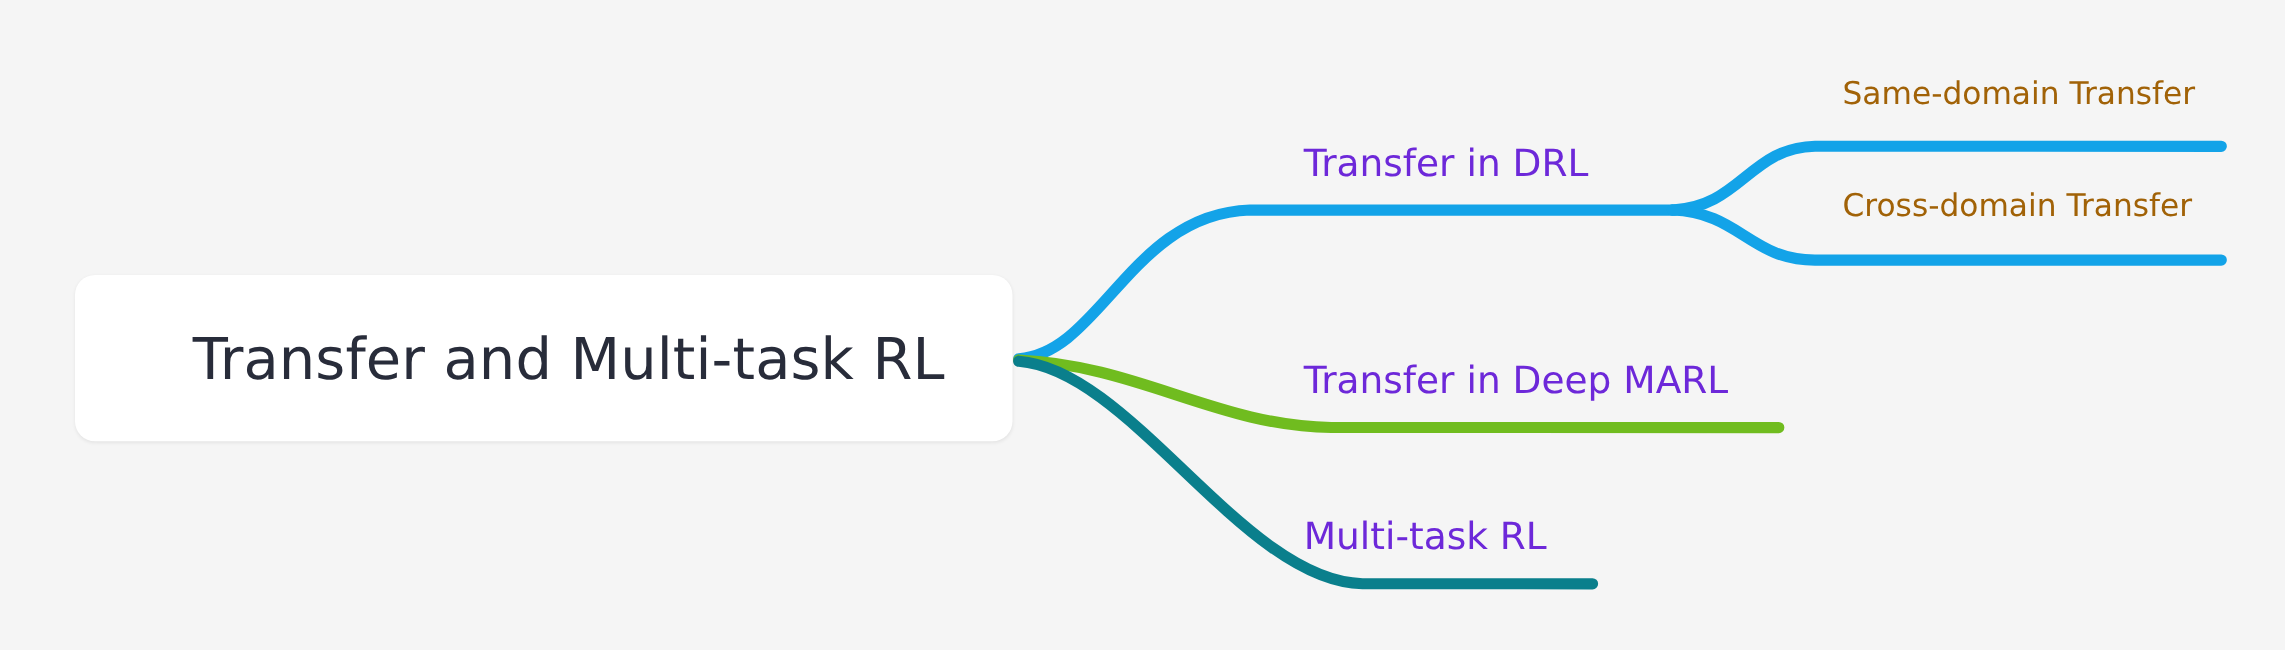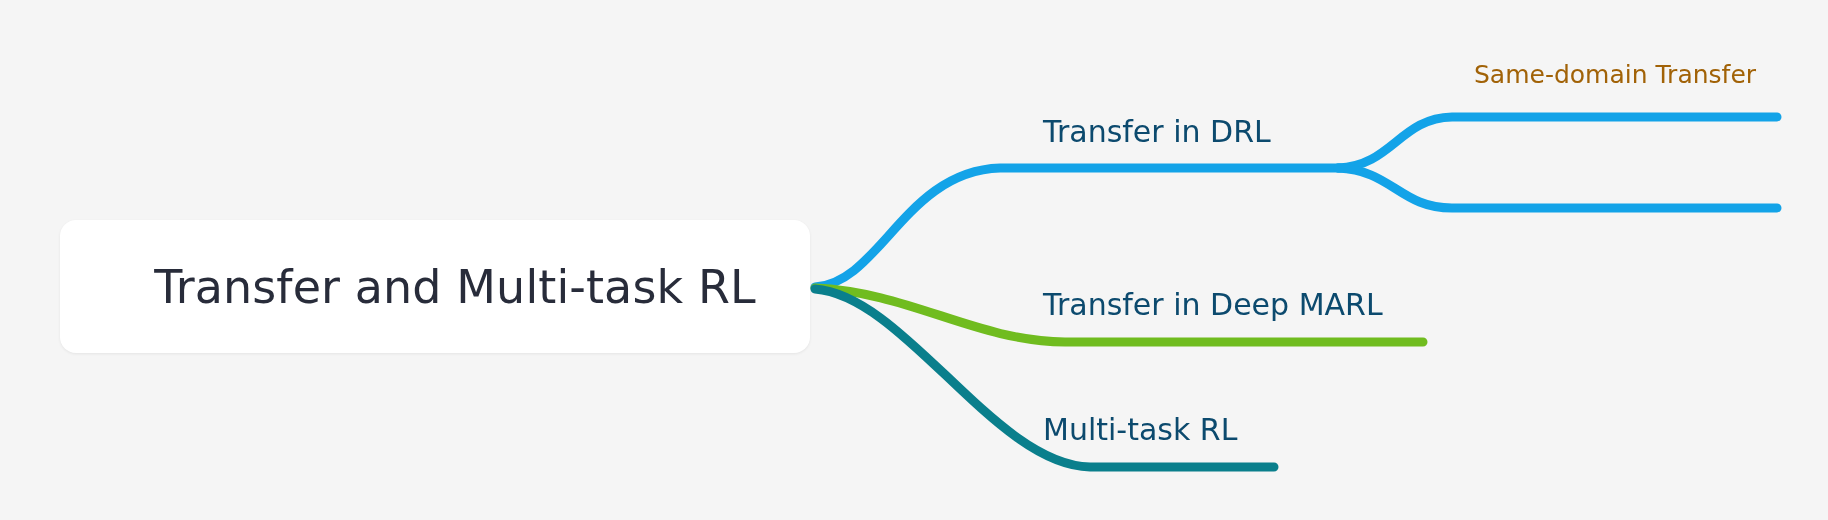--- a/index.html
+++ b/index.html
@@ -46,21 +46,21 @@
   .root-label {
     font-size: 46px;
     color: #282c3a;
     letter-spacing: 0.1px;
     font-weight: 400;
     line-height: 1;
     margin-left: 40px;
   }
   .branch-label {
     font-size: 30px;
-    color: #0c4a6e;
+    color: #6d28d9;
     font-weight: 400;
     line-height: 1;
   }
   .sub-label {
     font-size: 25px;
     color: #a16207;
     font-weight: 400;
     line-height: 1;
   }
   .lbl-transfer-drl   { left: 1043px; top: 117px; }
@@ -92,20 +92,23 @@
   </div>
 
   <div class="node branch-label lbl-transfer-drl">
     <span>Transfer in DRL</span>
   </div>
 
   <div class="node sub-label lbl-same-domain">
     <span>Same-domain Transfer</span>
   </div>
 
+  <div class="node sub-label lbl-cross-domain">
+    <span>Cross-domain Transfer</span>
+  </div>
 
   <div class="node branch-label lbl-multitask-rl">
     <span>Multi-task RL</span>
   </div>
 
   <div class="node branch-label lbl-deep-marl">
     <span>Transfer in Deep MARL</span>
   </div>
 
 </div>

